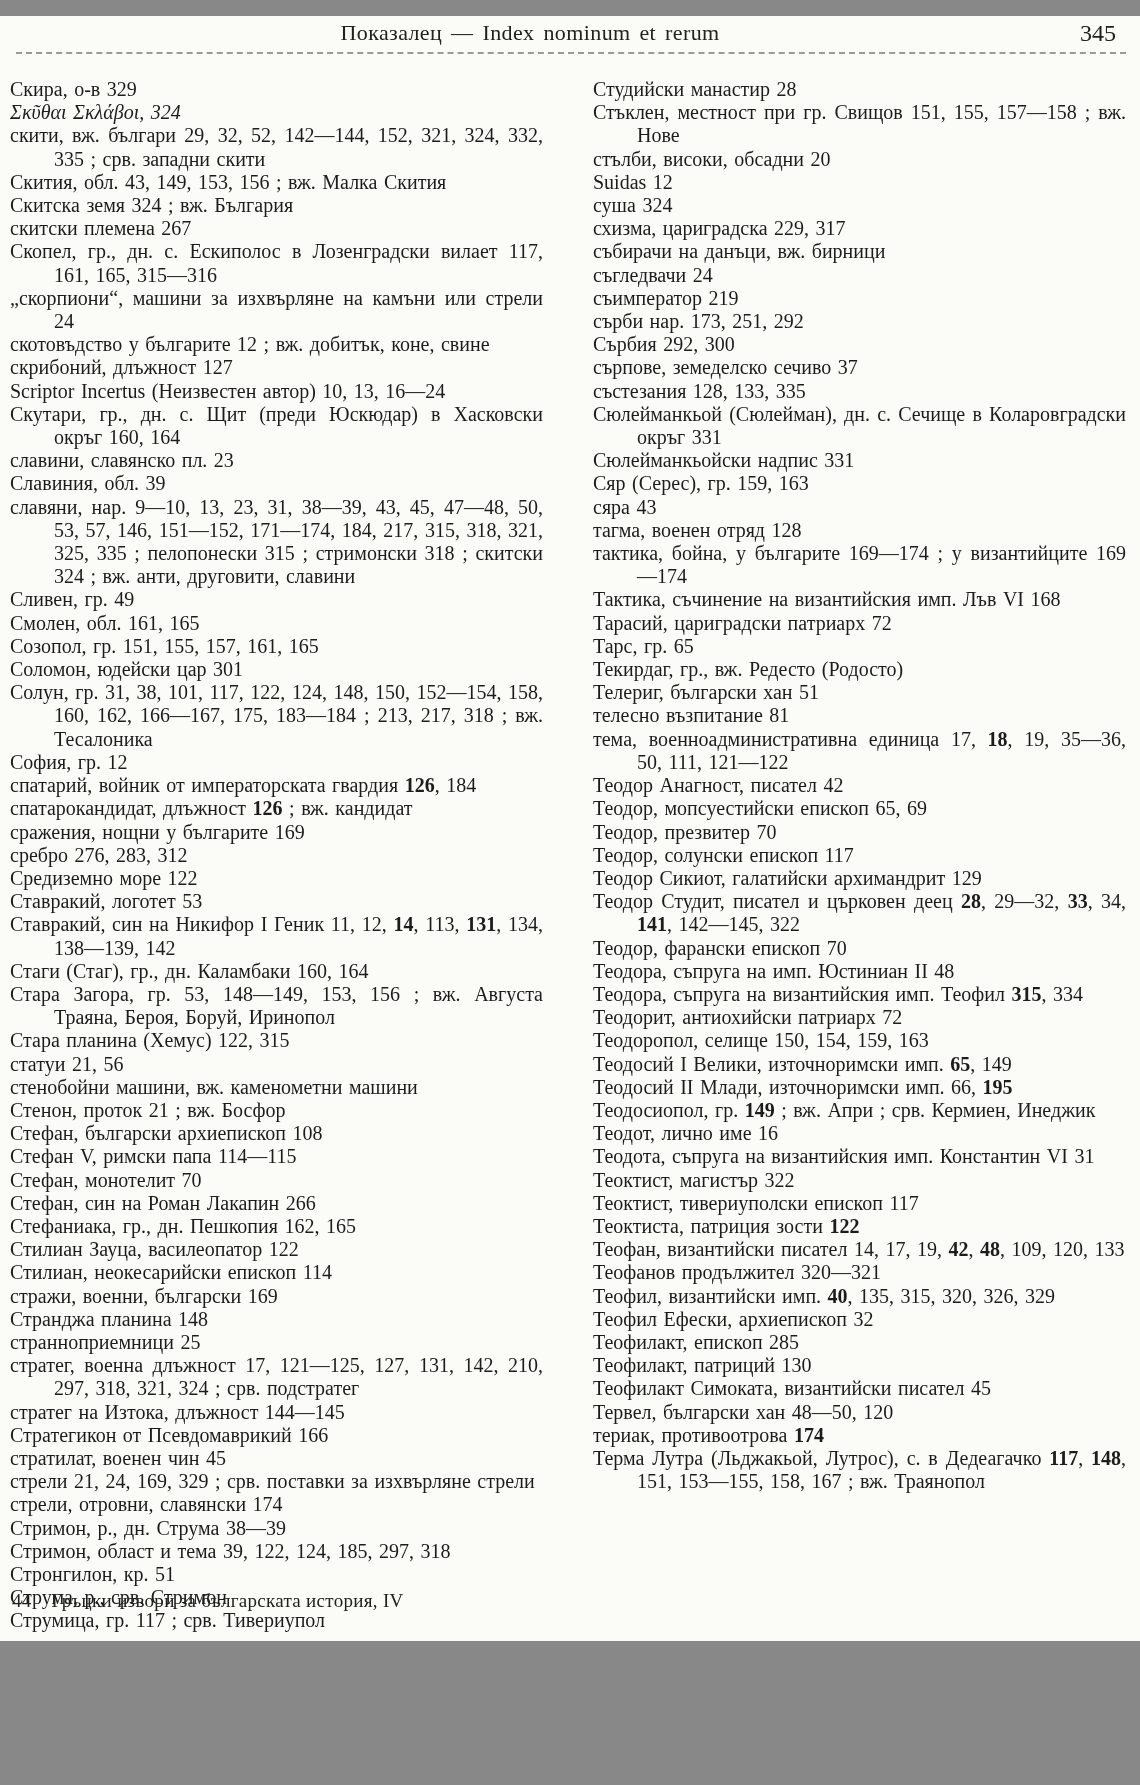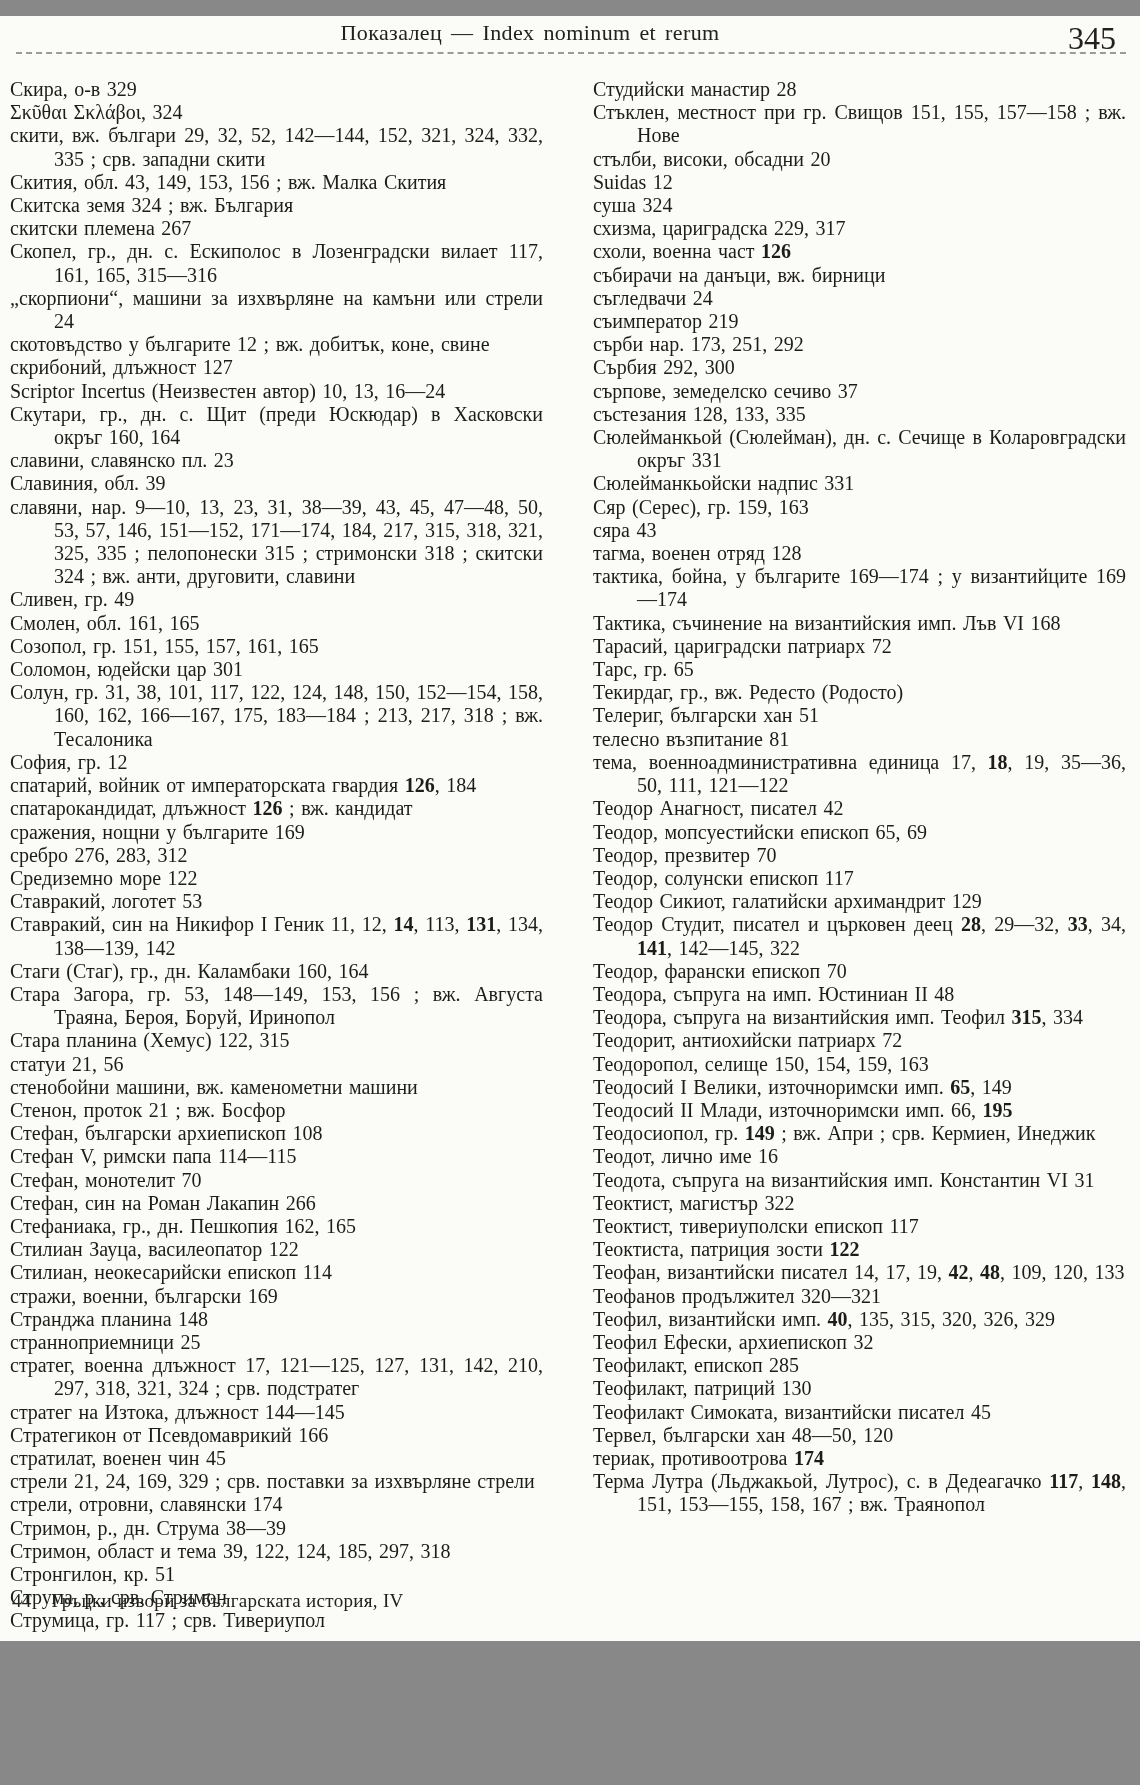--- a/index.html
+++ b/index.html
@@ -13,21 +13,21 @@
     overflow:hidden;
   }
   .header{position:absolute;top:4px;left:0;width:100%;height:30px;}
   .running-title{
     position:absolute;left:0;right:80px;text-align:center;
     font-size:22px;letter-spacing:0.4px;color:#23201d;
     word-spacing:3px;
   }
   .page-number{
     position:absolute;right:24px;top:0;
-    font-size:32px;color:#23201d;
+    font-size:24px;color:#23201d;
   }
   .rule{
     position:absolute;top:36px;left:16px;right:14px;height:0;
     border-top:2px dashed #8a8a86;
     opacity:.85;
   }
   .columns{
     position:absolute;top:62px;left:10px;right:14px;
     display:flex;gap:50px;
   }
@@ -36,21 +36,21 @@
     font-size:20px;line-height:23.2px;
     text-align:justify;
   }
   .entry{
     margin:0;
     padding-left:44px;text-indent:-44px;
     word-spacing:1.5px;
   }
   .entry.gap{margin-top:23px;}
   .entry .b{font-weight:bold;}
-  .entry.it{}
+  .entry.it{font-style:italic;}
   .footer{
     position:absolute;left:12px;bottom:29px;
     font-size:19px;color:#23201d;letter-spacing:0.3px;
   }
   .footer .sig{margin-right:20px;}
 </style>
 </head>
 <body>
 
 <div class="page">
@@ -120,21 +120,20 @@
         <p class="entry"><span>Струма, р., срв. Стримон</span></p>
         <p class="entry"><span>Струмица, гр. 117 ; срв. Тивериупол</span></p>
       </div>
     <div class="col">
         <p class="entry"><span>Студийски манастир 28</span></p>
         <p class="entry"><span>Стъклен, местност при гр. Свищов 151, 155, 157—158 ; вж. Нове</span></p>
         <p class="entry"><span>стълби, високи, обсадни 20</span></p>
         <p class="entry"><span>Suidas 12</span></p>
         <p class="entry"><span>суша 324</span></p>
         <p class="entry"><span>схизма, цариградска 229, 317</span></p>
-        <p class="entry"><span>схоли, военна част </span><span class="b">126</span></p>
         <p class="entry"><span>събирачи на данъци, вж. бирници</span></p>
         <p class="entry"><span>съгледвачи 24</span></p>
         <p class="entry"><span>съимператор 219</span></p>
         <p class="entry"><span>сърби нар. 173, 251, 292</span></p>
         <p class="entry"><span>Сърбия 292, 300</span></p>
         <p class="entry"><span>сърпове, земеделско сечиво 37</span></p>
         <p class="entry"><span>състезания 128, 133, 335</span></p>
         <p class="entry"><span>Сюлейманкьой (Сюлейман), дн. с. Сечище в Коларовградски окръг 331</span></p>
         <p class="entry"><span>Сюлейманкьойски надпис 331</span></p>
         <p class="entry"><span>Сяр (Серес), гр. 159, 163</span></p>

